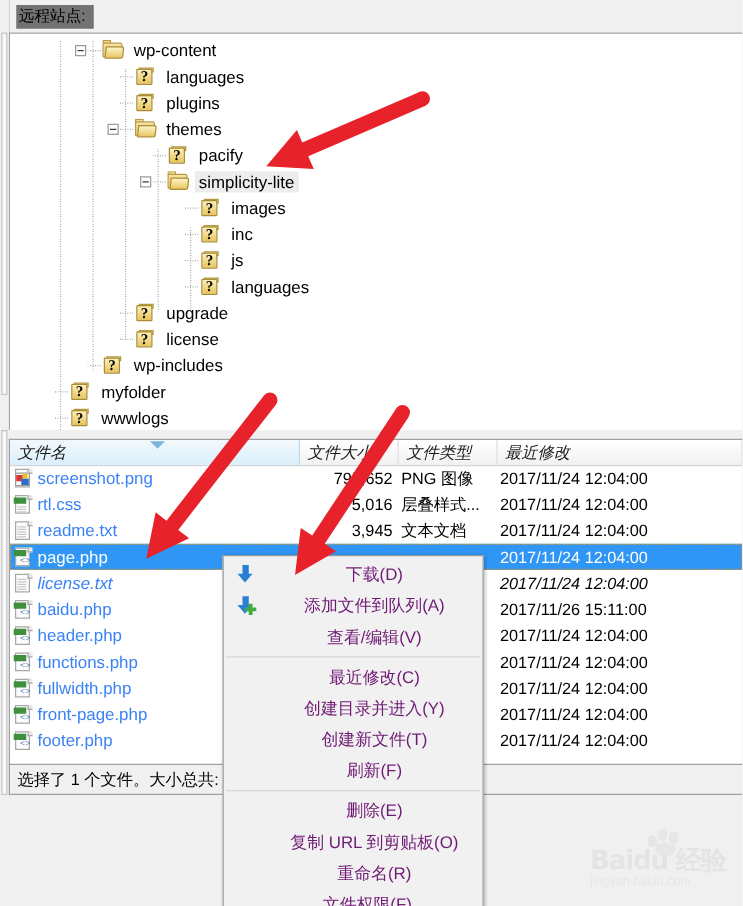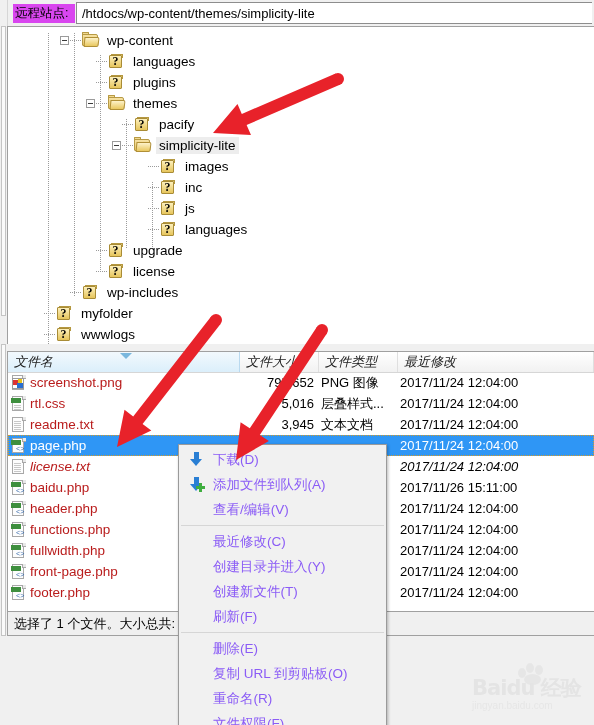--- a/index.html
+++ b/index.html
@@ -13,21 +13,21 @@
   }
   #app{position:absolute;inset:0;background:#f0f0f0;}
 
   
   .addrbar{
     position:absolute;left:0;top:0;width:594px;height:26px;
     background:#f0f0f0;
   }
   .addrbar .lbl{
     position:absolute;left:13px;top:4px;width:62px;height:19px;
-    background:#d946ef;color:#000;font-size:12.5px;line-height:19px;
+    background:#737373;color:#000;font-size:12.5px;line-height:19px;
     text-align:left;padding-left:2px;box-sizing:border-box;
   }
   .addrbar .fieldwrap{
     position:absolute;left:76px;top:2px;width:516px;height:22px;
     background:#fff;border:1px solid #8d8d8d;border-right:none;box-sizing:border-box;
   }
   .addrbar .field{
     position:absolute;left:5px;top:2px;font-size:13px;color:#000;
     line-height:17px;white-space:nowrap;
   }
@@ -95,21 +95,21 @@
   .hcell{position:absolute;top:0;height:20px;box-sizing:border-box;
     font-size:13px;line-height:20px;color:#1b1b1b;padding-left:6px;
     border-right:1px solid #dfdfdf;white-space:nowrap;}
   .hcell.active{background:linear-gradient(#f2f9fd,#dbeffb);border-right:1px solid #b9d9ef;}
   .sortarrow{position:absolute;left:112px;top:1px;width:0;height:0;
     border-left:6px solid transparent;border-right:6px solid transparent;
     border-top:6px solid #7ab7dd;}
   .rows{position:absolute;left:0;top:20px;width:586px;height:239px;overflow:hidden;}
   .row{position:absolute;left:0;width:586px;height:21px;}
   .row.sel{background:#2f96f5;outline:1px dotted #d39b2a;outline-offset:-1px;}
-  .cname{position:absolute;left:22px;top:2px;font-size:13.5px;line-height:17px;color:#b91c1c;white-space:nowrap;}
+  .cname{position:absolute;left:22px;top:2px;font-size:13.5px;line-height:17px;color:#3b82f6;white-space:nowrap;}
   .row.sel .cname{color:#fff;}
   .csize{position:absolute;left:234px;width:72px;text-align:right;top:2px;font-size:13px;line-height:17px;}
   .ctype{position:absolute;left:313px;top:2px;font-size:13px;line-height:17px;white-space:nowrap;}
   .cdate{position:absolute;left:392px;top:2px;font-size:13px;line-height:17px;white-space:nowrap;}
   .row.sel .cdate,.row.sel .csize,.row.sel .ctype{color:#fff;}
 
   
   .fic{position:absolute;left:3px;top:3px;width:16px;height:16px;}
   .fic .page{position:absolute;left:1px;top:0;width:12px;height:15px;
     background:#fdfdfd;border:1px solid #a8a8a8;box-sizing:border-box;}
@@ -132,21 +132,21 @@
   .bottomfill{position:absolute;left:0;top:636px;width:594px;height:89px;background:#f0f0f0;}
   .leftrail{position:absolute;left:0;top:26px;width:7px;height:610px;background:#f0f0f0;}
   .leftrail .grip{position:absolute;left:1px;top:0;width:5px;background:#fafafa;border:1px solid #c4c4c4;box-sizing:border-box;}
 
   
   .ctxmenu{position:absolute;left:178px;top:444px;width:209px;
     background:#f1f1f1;border:1px solid #9a9a9a;box-sizing:border-box;
     box-shadow:1px 1px 3px rgba(0,0,0,.28);padding:2px 0;}
   .ctxmenu .gutter{position:absolute;left:1px;top:1px;width:28px;bottom:1px;background:#f1f1f1;}
   .mi{position:relative;height:25px;line-height:25px;padding-left:34px;
-    font-size:13.5px;color:#8b5cf6;white-space:nowrap;cursor:default;}
+    font-size:13.5px;color:#701a75;white-space:nowrap;cursor:default;text-align:center;}
   .msep{height:1px;margin:3px 2px 3px 2px;background:#d6d6d6;}
   .miicon{position:absolute;left:8px;top:4px;width:17px;height:17px;}
   .arrowdn{position:absolute;left:3px;top:1px;width:0;height:0;}
   .arrowdn .stem{position:absolute;left:4px;top:0;width:5px;height:8px;background:#2a7fd4;}
   .arrowdn .head{position:absolute;left:0px;top:7px;width:0;height:0;
     border-left:6.5px solid transparent;border-right:6.5px solid transparent;border-top:7px solid #2a7fd4;}
   .plusbadge{position:absolute;left:9px;top:7px;width:9px;height:9px;}
   .plusbadge:before{content:"";position:absolute;left:3px;top:0;width:3px;height:9px;background:#3fae3f;}
   .plusbadge:after{content:"";position:absolute;left:0;top:3px;width:9px;height:3px;background:#3fae3f;}
 
@@ -162,23 +162,20 @@
   .wm-paw i{position:absolute;background:#d2d2d2;border-radius:50%;}
 </style>
 </head>
 <body>
 
 <div id="app">
 
   <div class="addrbar">
     <div class="leftedge"></div>
     <div class="lbl">远程站点:</div>
-    <div class="fieldwrap">
-      <div class="field">/htdocs/wp-content/themes/simplicity-lite</div>
-    </div>
   </div>
 
   <div class="treepanel">
     <div class="treeinner" id="tree-inner">
         <div class="vline" style="left:40px;top:6px;height:312px;"></div>
         <div class="vline" style="left:66px;top:6px;height:264px;"></div>
         <div class="vline" style="left:92px;top:28px;height:217px;"></div>
         <div class="vline" style="left:118px;top:92px;height:130px;"></div>
         <div class="vline" style="left:144px;top:155px;height:67px;"></div>
         <div class="tnode" style="left:74px;top:3px;">

